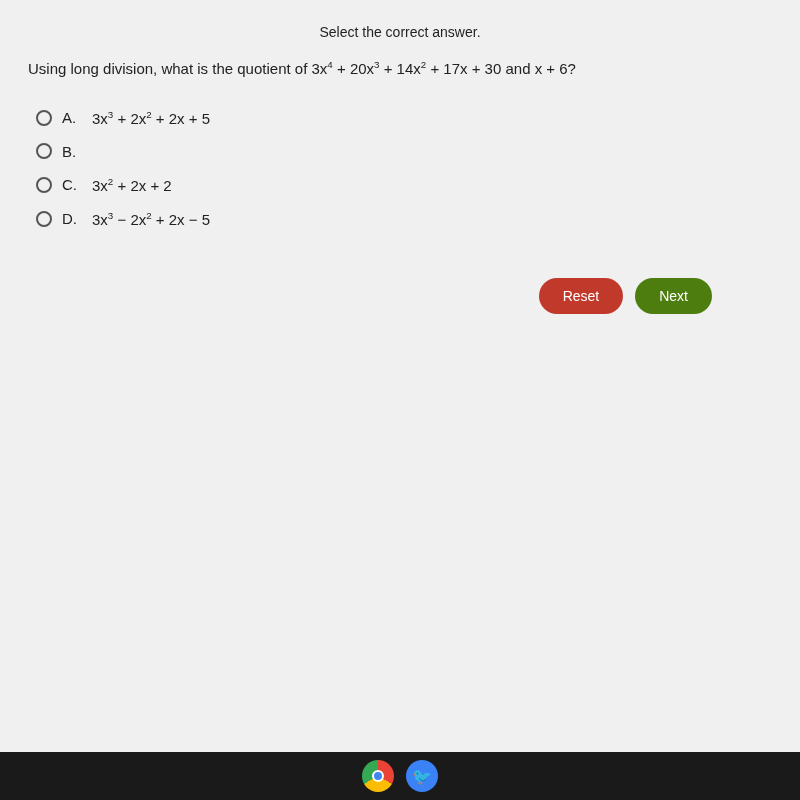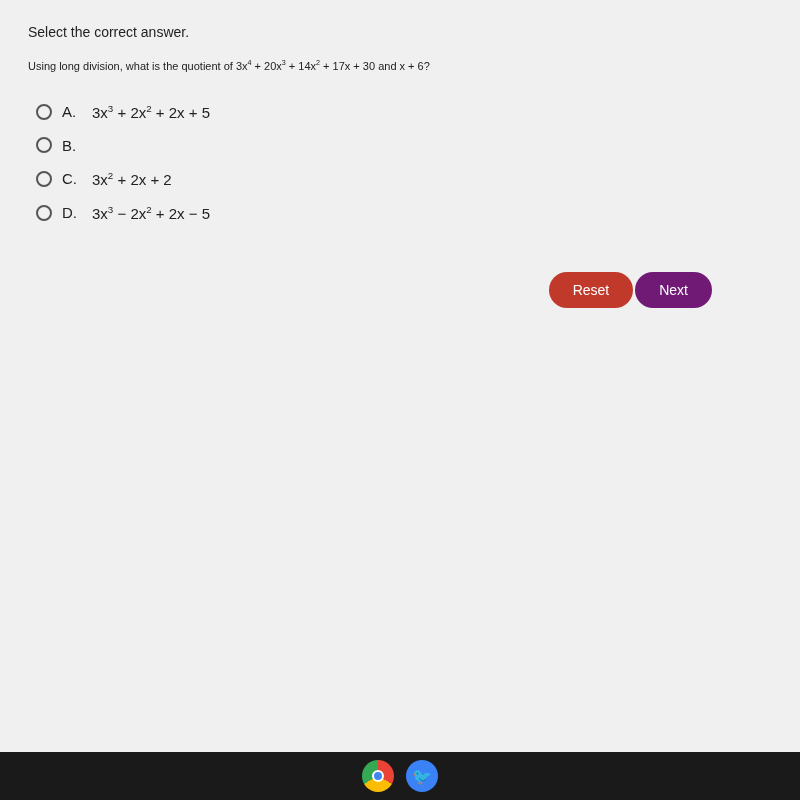--- a/index.html
+++ b/index.html
@@ -22,24 +22,25 @@
       width: 100%;
       flex: 1;
       padding: 24px 28px;
       position: relative;
     }
 
     .instruction {
       font-size: 14px;
       color: #222;
       margin-bottom: 18px;
+      text-align: center;
     }
 
     .question {
-      font-size: 11px;
+      font-size: 15px;
       color: #222;
       margin-bottom: 28px;
       line-height: 1.5;
     }
 
     .options {
       display: flex;
       flex-direction: column;
       gap: 16px;
       margin-left: 8px;
@@ -65,38 +66,38 @@
     }
 
     .option-label {
       font-weight: normal;
       min-width: 20px;
     }
 
     .buttons-row {
       display: flex;
       justify-content: flex-end;
-      gap: 2px;
+      gap: 12px;
       margin-top: 50px;
       padding-right: 60px;
     }
 
     .btn-reset {
       background: #c0392b;
       color: white;
       border: none;
       border-radius: 20px;
       padding: 10px 24px;
       font-size: 14px;
       cursor: pointer;
       font-weight: 500;
     }
 
     .btn-next {
-      background: #701a75;
+      background: #4d7c0f;
       color: white;
       border: none;
       border-radius: 20px;
       padding: 10px 24px;
       font-size: 14px;
       cursor: pointer;
       font-weight: 500;
     }
 
     .taskbar {

